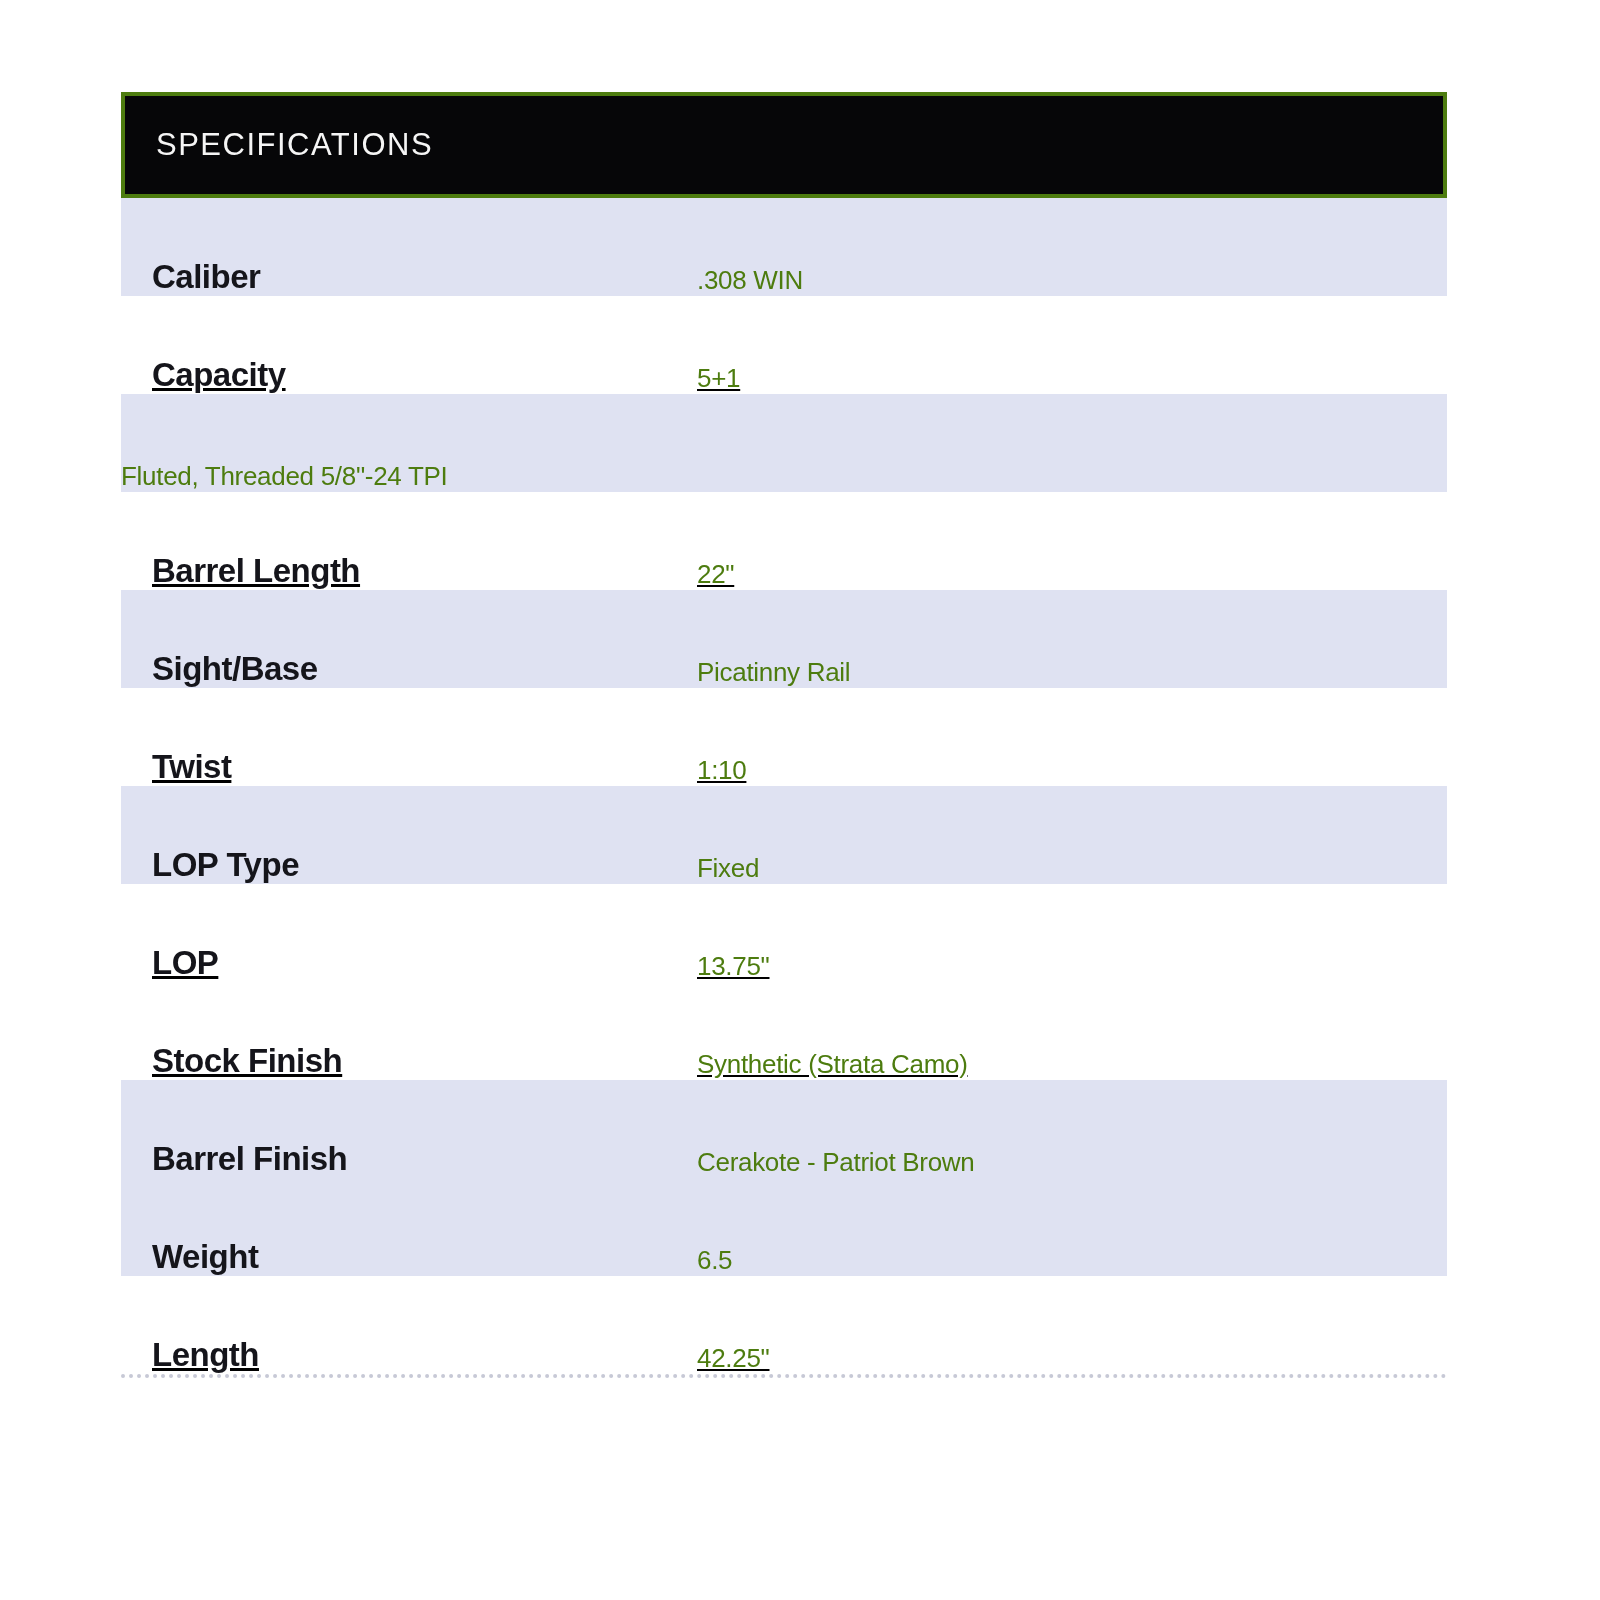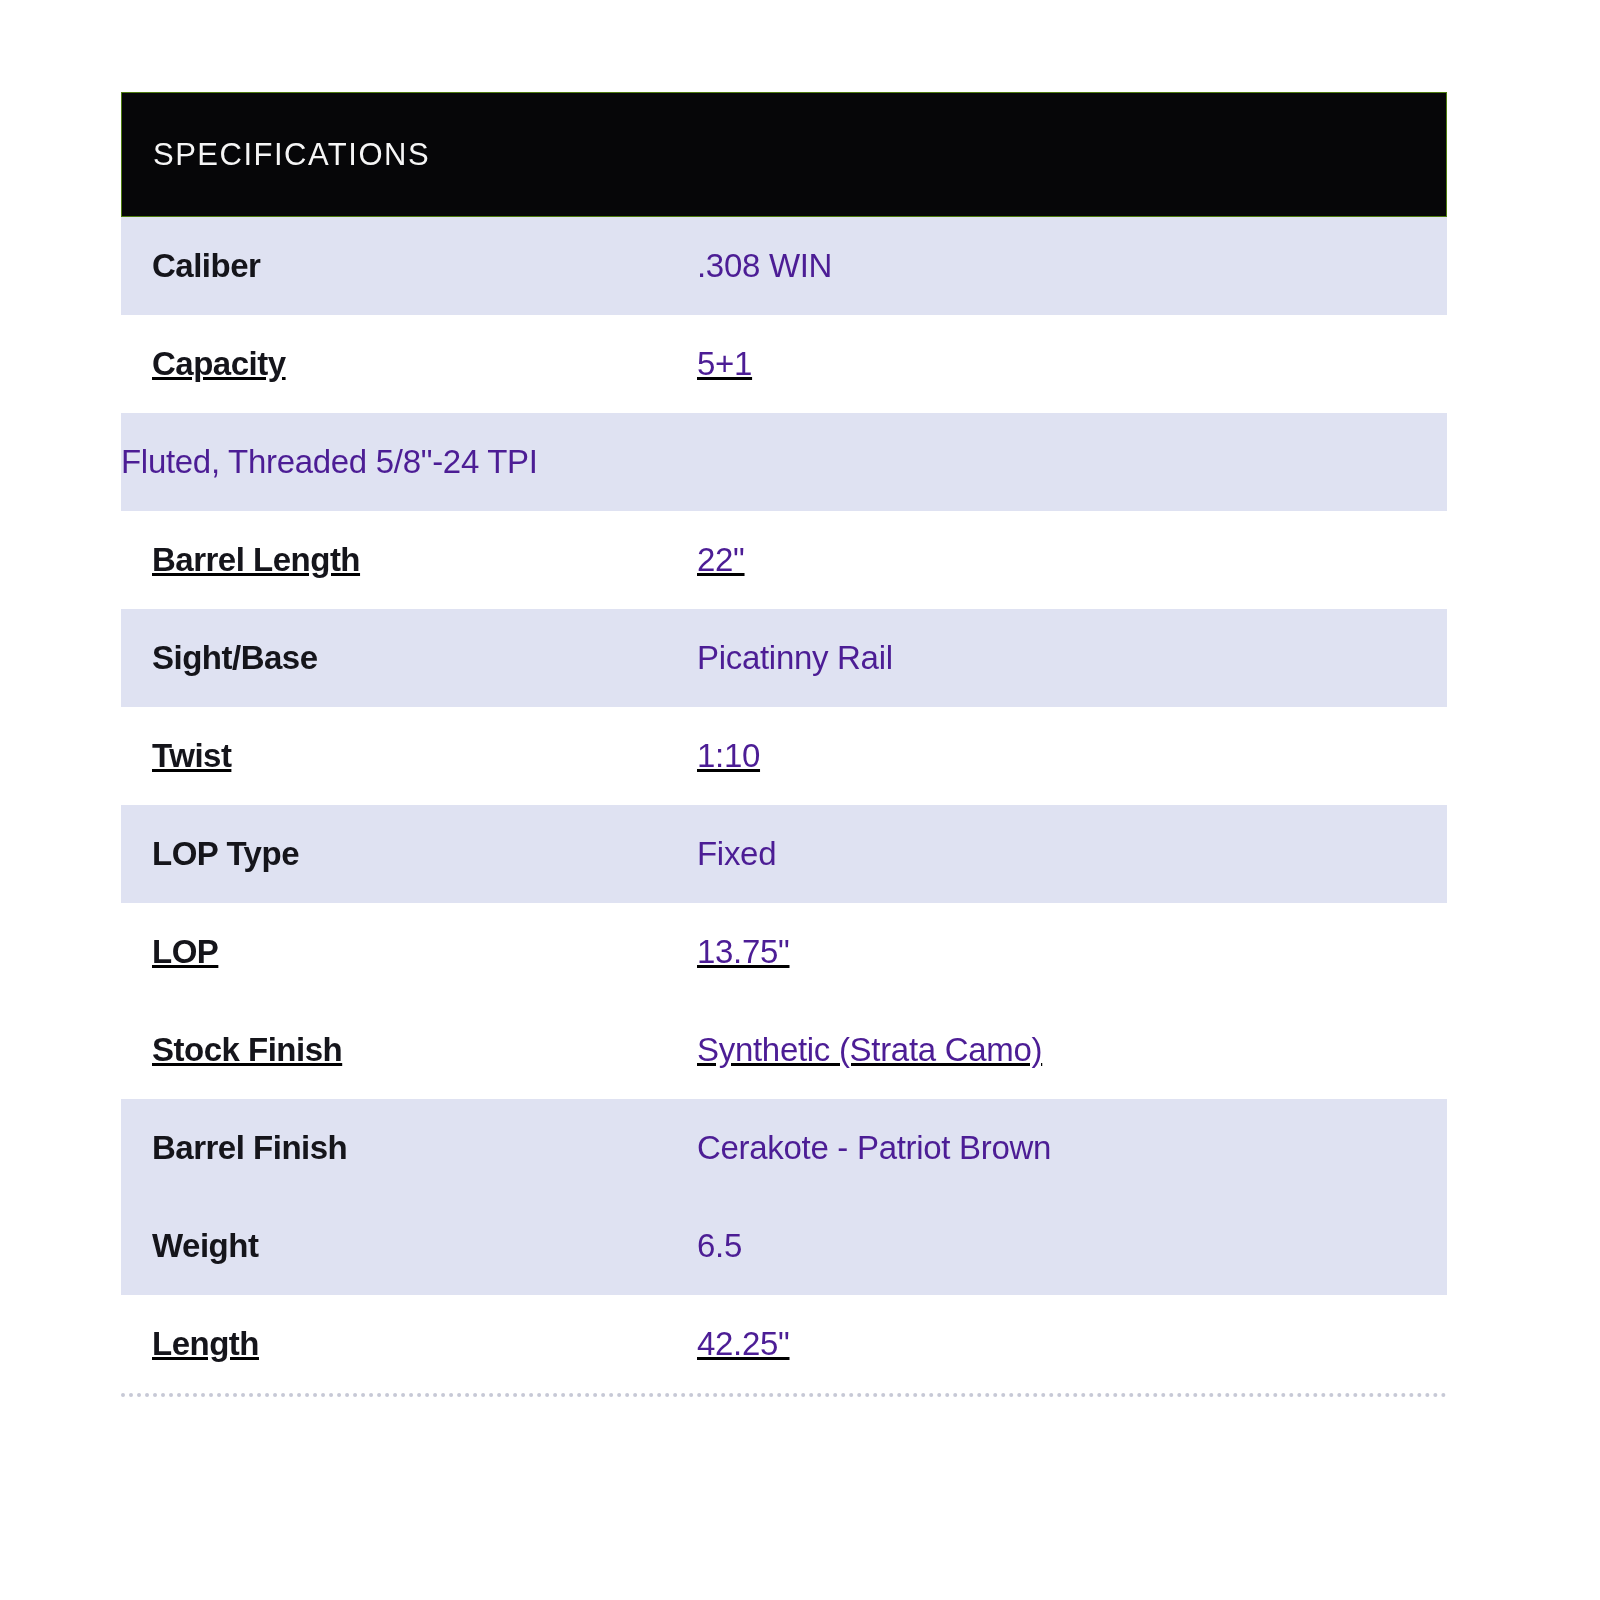--- a/index.html
+++ b/index.html
@@ -16,60 +16,60 @@
     overflow: hidden;
   }
   .spec-table {
     position: absolute;
     left: 121px;
     top: 92px;
     width: 1326px;
     border-bottom: 4px dotted #c7c9d6;
   }
   .spec-header {
-    height: 125px;
+    height: 106px;
     background: #060608;
     display: flex;
     align-items: center;
     box-sizing: border-box;
     padding-left: 31px;
-    border: 1px solid #4d7c0f;
+    border: 4px solid #4d7c0f;
   }
   .spec-header-title {
     color: #f5f5f5;
     font-size: 31px;
     font-weight: 400;
     letter-spacing: 1.5px;
   }
   .spec-row {
     height: 98px;
     display: flex;
-    align-items: center;
+    align-items: flex-end;
   }
   .spec-row.alt {
     background: #dfe2f2;
   }
   .spec-row.plain {
     background: #ffffff;
     text-decoration: underline;
   }
   .spec-label {
     box-sizing: border-box;
     width: 576px;
     padding-left: 31px;
     font-size: 33px;
     font-weight: 700;
     color: #15151b;
     letter-spacing: -0.5px;
   }
   .spec-value {
     flex: 1;
-    font-size: 33px;
+    font-size: 26px;
     font-weight: 400;
-    color: #4c1d95;
+    color: #4d7c0f;
     letter-spacing: -0.3px;
   }
 </style>
 </head>
 <body>
 
 <div class="page">
   <div class="spec-table">
     <div class="spec-header">
       <span class="spec-header-title">SPECIFICATIONS</span>

